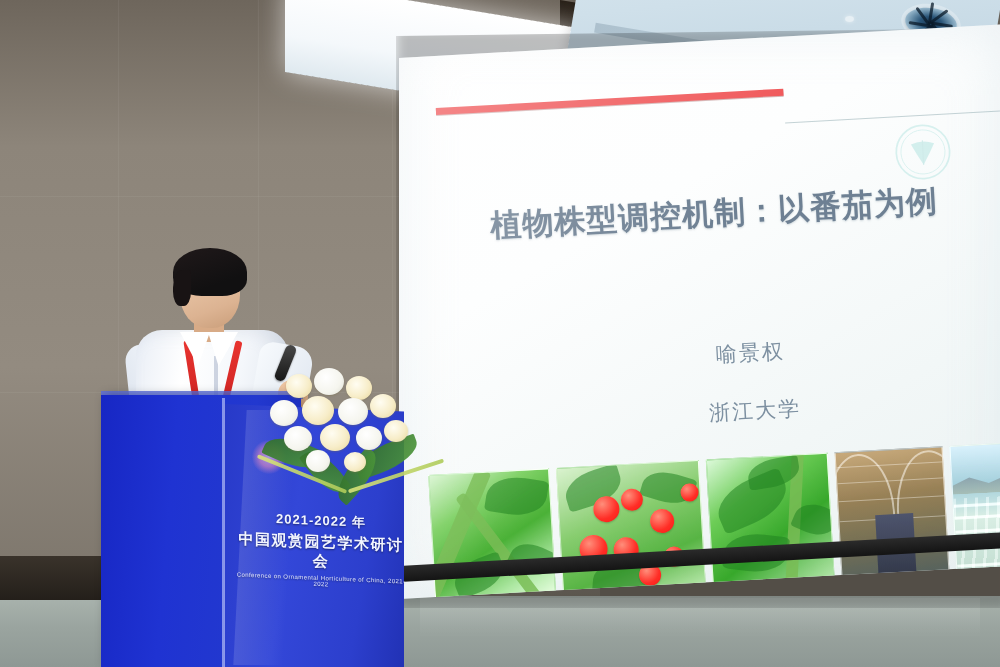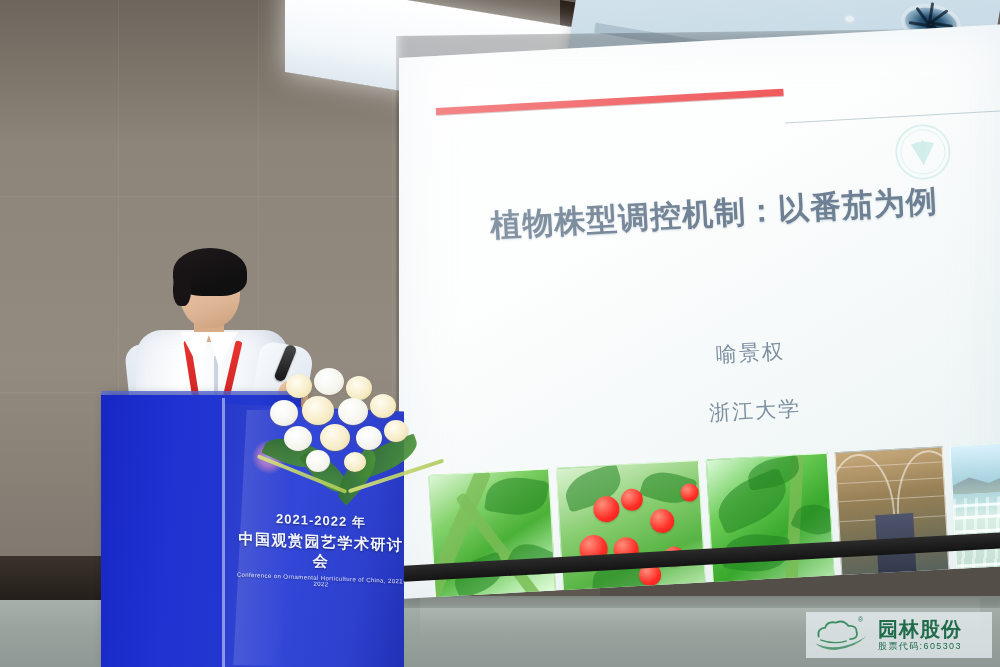--- a/index.html
+++ b/index.html
@@ -516,28 +516,14 @@
     <div class="flower white" style="left:80px;top:30px;width:30px;height:27px;"></div>
     <div class="flower" style="left:112px;top:26px;width:26px;height:24px;"></div>
     <div class="flower white" style="left:26px;top:58px;width:28px;height:25px;"></div>
     <div class="flower" style="left:62px;top:56px;width:30px;height:27px;"></div>
     <div class="flower white" style="left:98px;top:58px;width:26px;height:24px;"></div>
     <div class="flower" style="left:126px;top:52px;width:24px;height:22px;"></div>
     <div class="flower white" style="left:48px;top:82px;width:24px;height:22px;"></div>
     <div class="flower" style="left:86px;top:84px;width:22px;height:20px;"></div>
   </div>
 
-  <div class="watermark">
-    <div class="wm-mark">
-      <svg viewBox="0 0 70 40" width="58" height="34">
-        <path d="M8 22 Q6 12 16 11 Q18 3 29 5 Q38 1 44 9 Q54 8 54 17 Q56 24 46 25" fill="none" stroke="#3d8f63" stroke-width="2.2" stroke-linecap="round"></path>
-        <path d="M4 30 Q20 38 40 33 Q56 29 66 21 Q52 36 28 38 Q12 38 4 30 Z" fill="#3d8f63" opacity=".85"></path>
-        <path d="M10 26 Q26 32 42 27" fill="none" stroke="#3d8f63" stroke-width="1.6"></path>
-      </svg>
-      <span class="wm-r">®</span>
-    </div>
-    <div class="wm-text">
-      <div class="wm-cn">园林股份</div>
-      <div class="wm-code">股票代码:605303</div>
-    </div>
-  </div>
 
 </div>
 
 </body></html>

